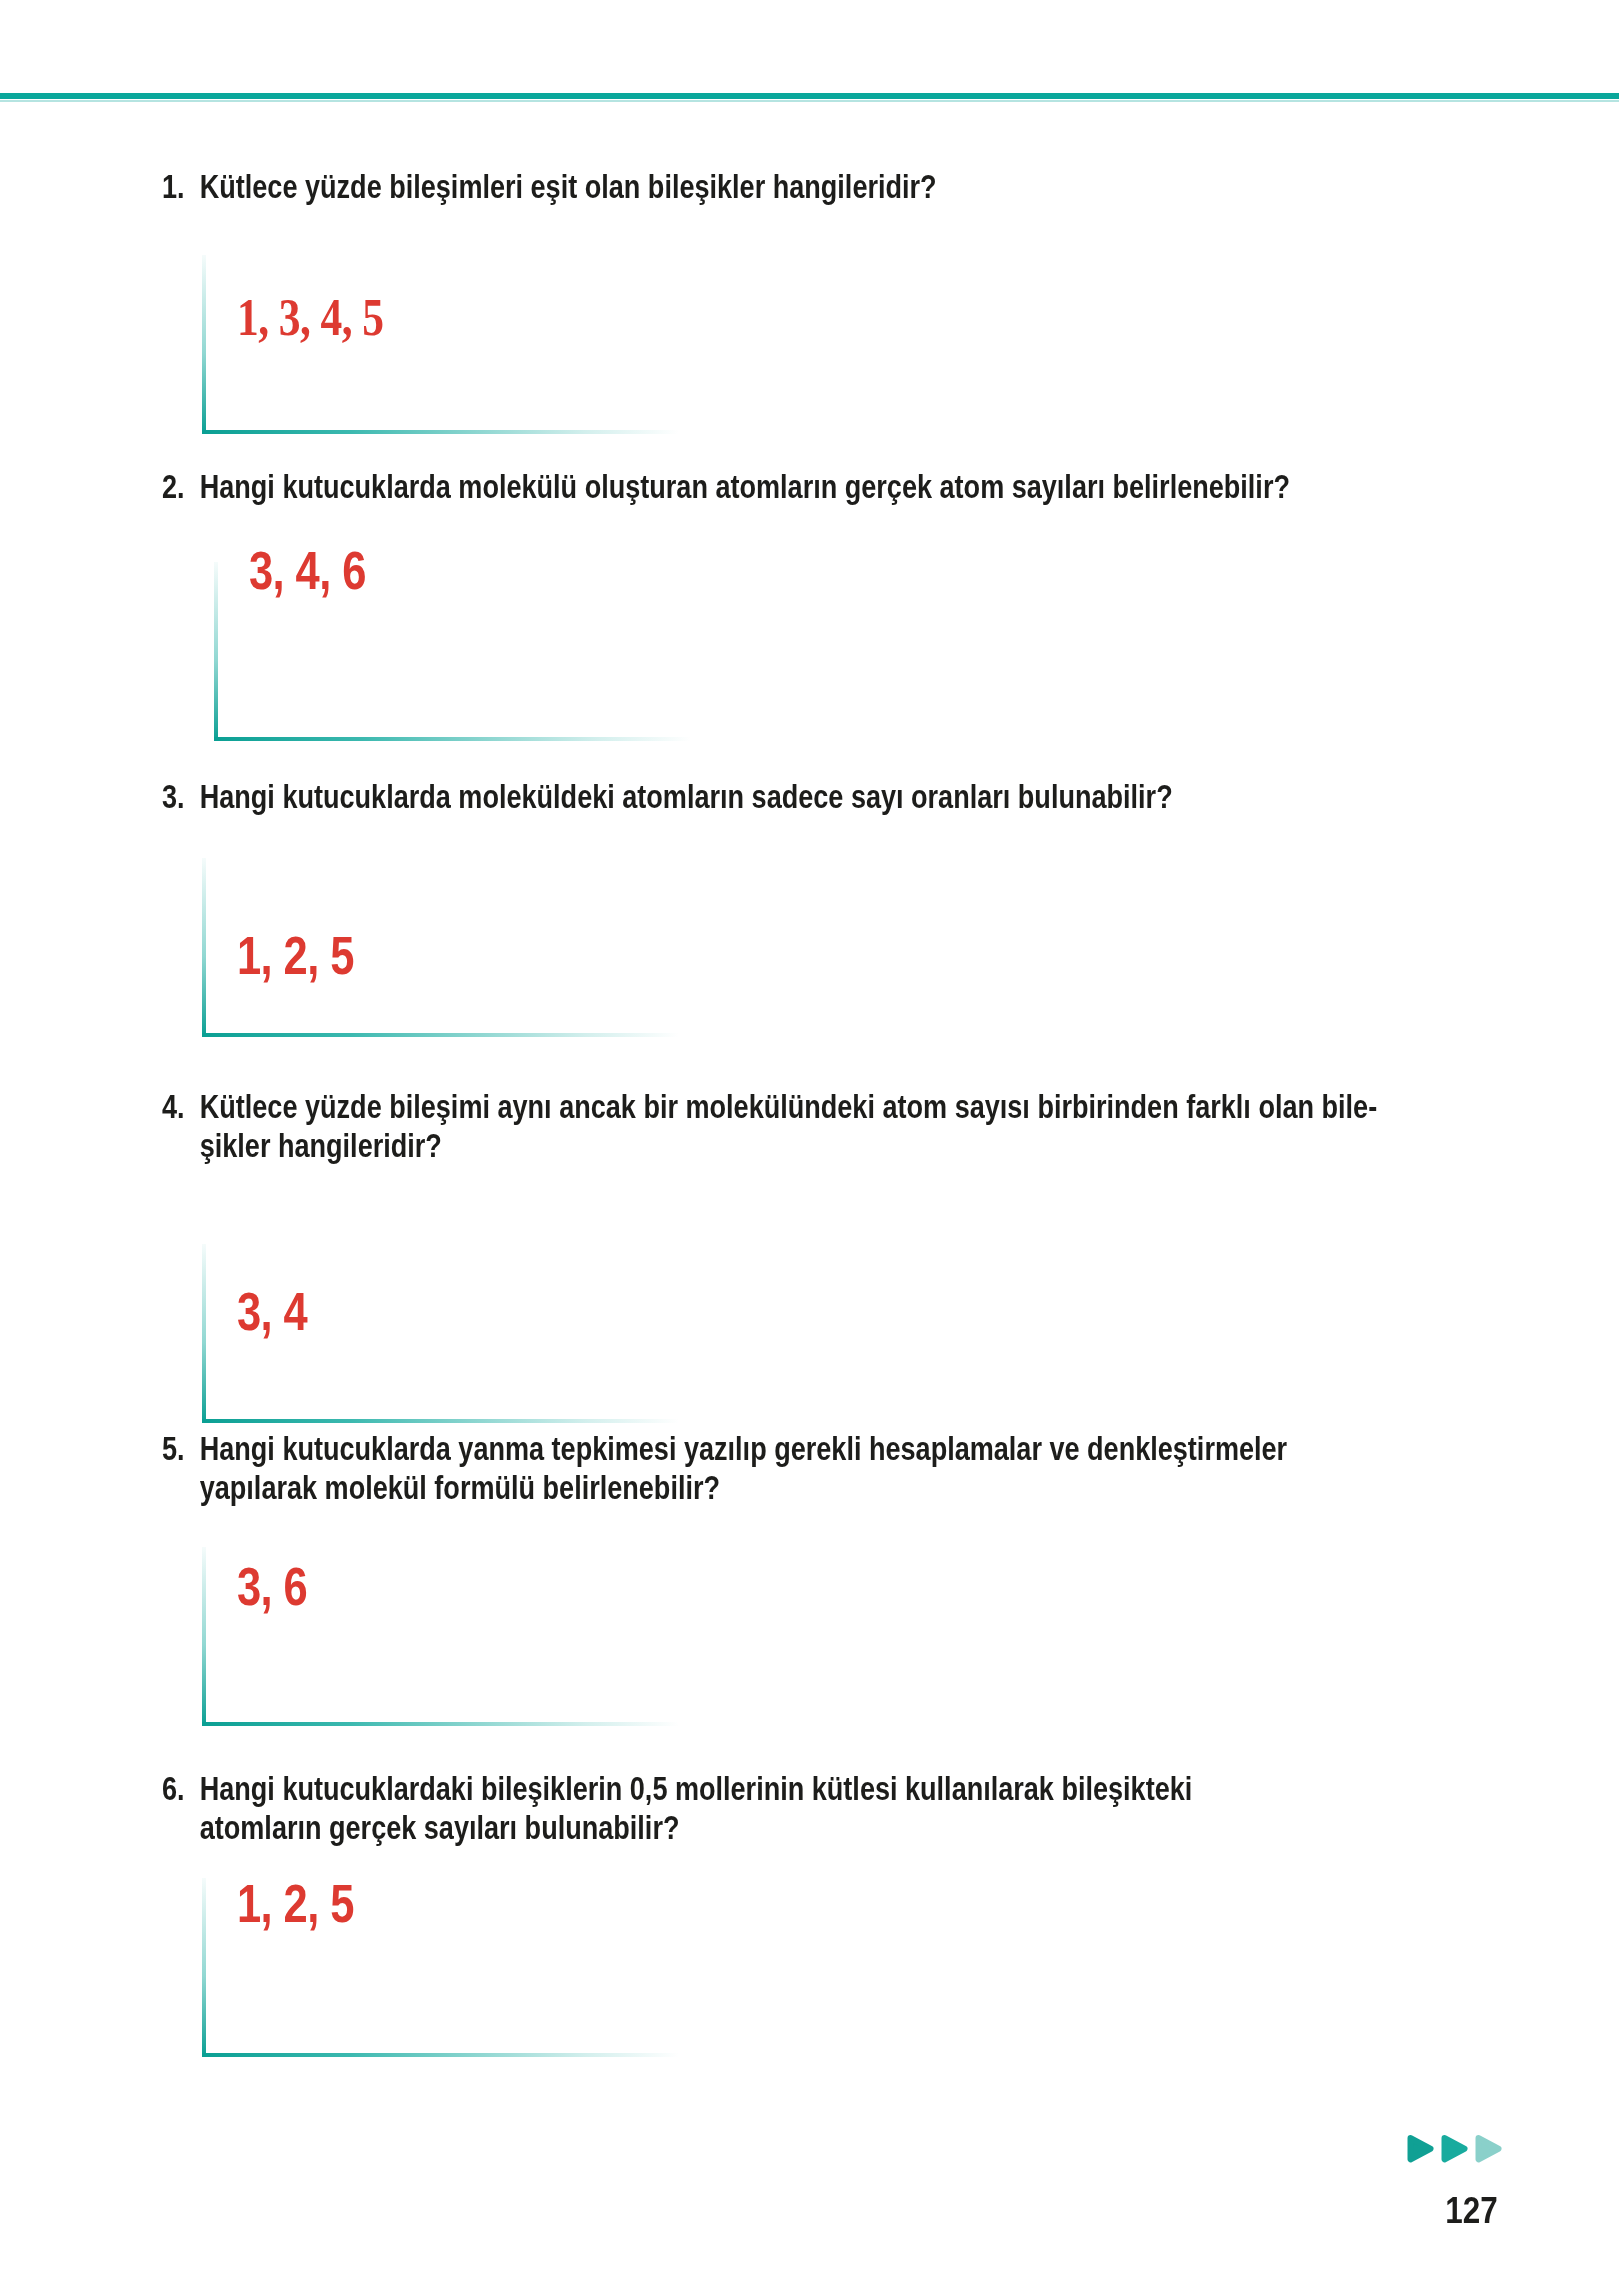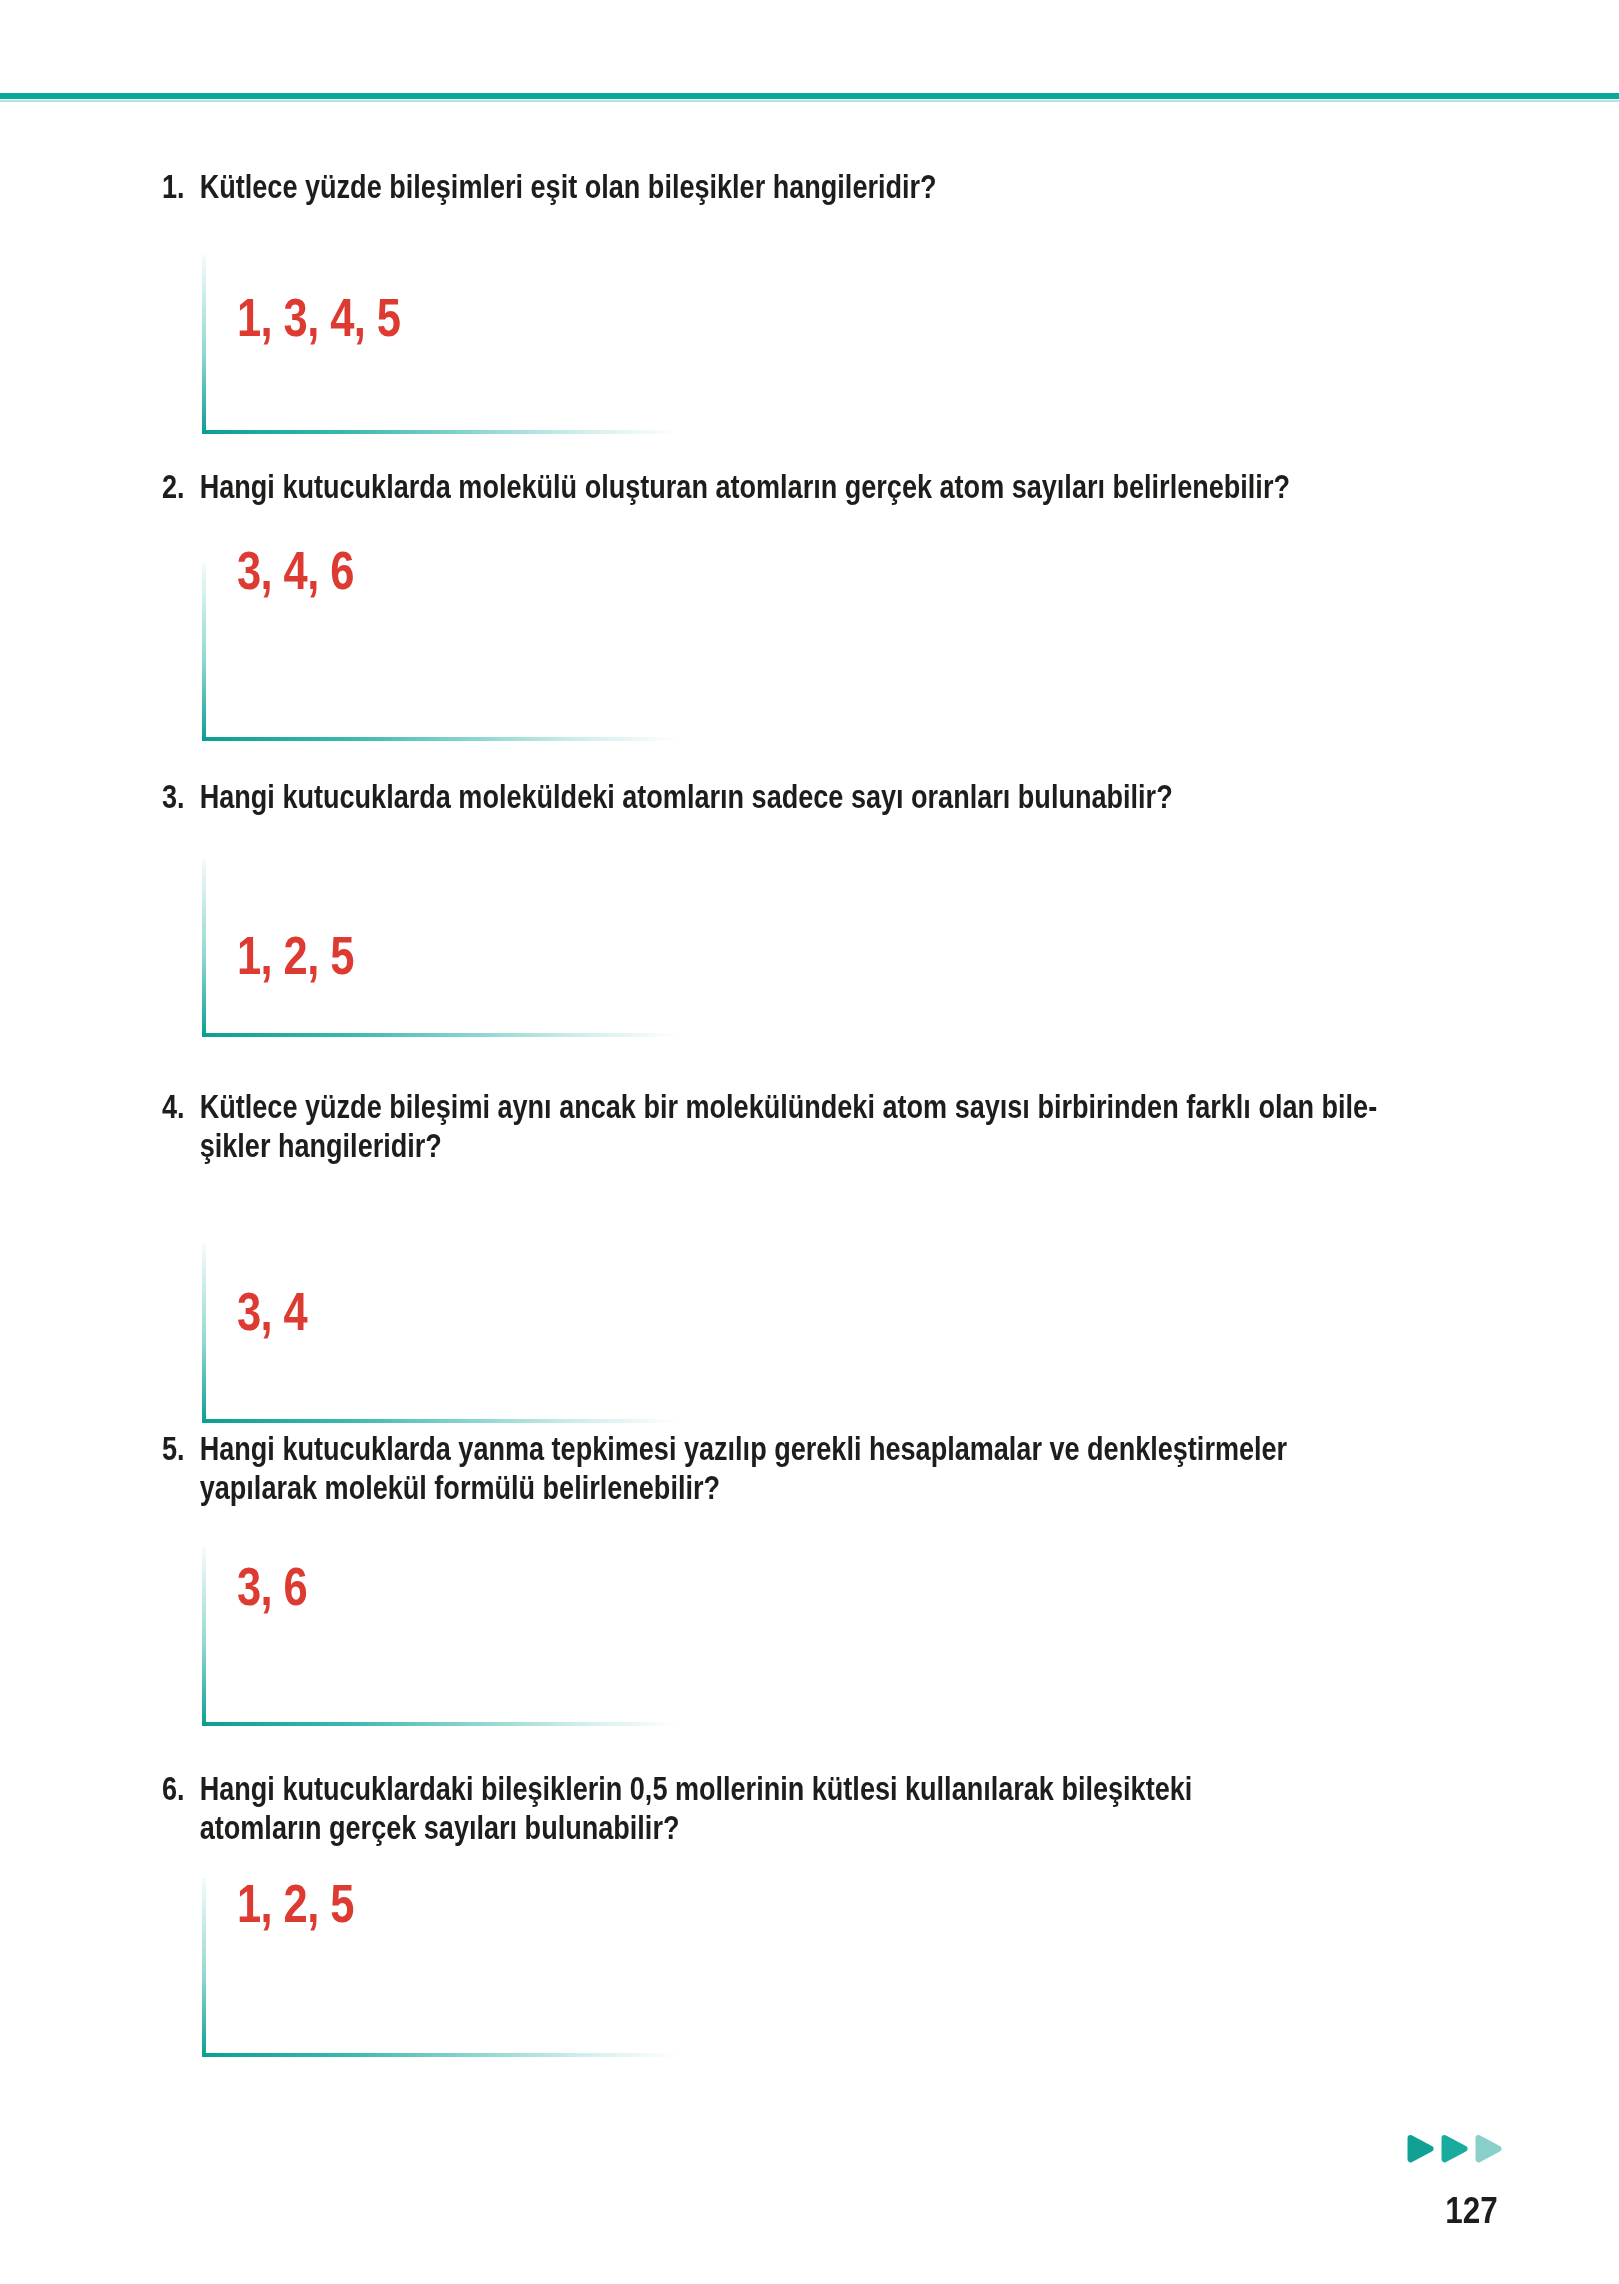--- a/index.html
+++ b/index.html
@@ -38,22 +38,22 @@
   }
   .answer{
     position:absolute;left:35px;
     font-weight:700;font-size:53px;line-height:53px;
     color:#dd3a31;white-space:nowrap;
     transform:scaleX(0.82);transform-origin:0 0;
     letter-spacing:-0.7px;
   }
 
   
-  .q1 .q-text{top:167px;}  .q1 .a-box{top:255px;}  .q1 .answer{top:36px;}
-  .q2 .q-text{top:467px;}  .q2 .a-box{top:562px;}  .q2 .answer{top:-18.3px;}
+  .q1 .q-text{top:167px;}  .q1 .a-box{top:255px;font-family:Liberation Serif, serif;}  .q1 .answer{top:36px;}
+  .q2 .q-text{top:467px;}  .q2 .a-box{top:562px;margin-left:12px;}  .q2 .answer{top:-18.3px;}
   .q3 .q-text{top:777px;} .q3 .a-box{top:858px;} .q3 .answer{top:71px;}
   .q4 .q-text{top:1087px;} .q4 .a-box{top:1244px;} .q4 .answer{top:41px;}
   .q5 .q-text{top:1429px;} .q5 .a-box{top:1547px;} .q5 .answer{top:13.4px;}
   .q6 .q-text{top:1769px;} .q6 .a-box{top:1878px;} .q6 .answer{top:-0.7px;}
 
   
   .nav-arrows{position:absolute;top:2134px;left:1405px;display:flex;gap:2.8px;}
   .nav-arrows svg{display:block;}
   .page-num{
     position:absolute;top:2191px;right:122px;

